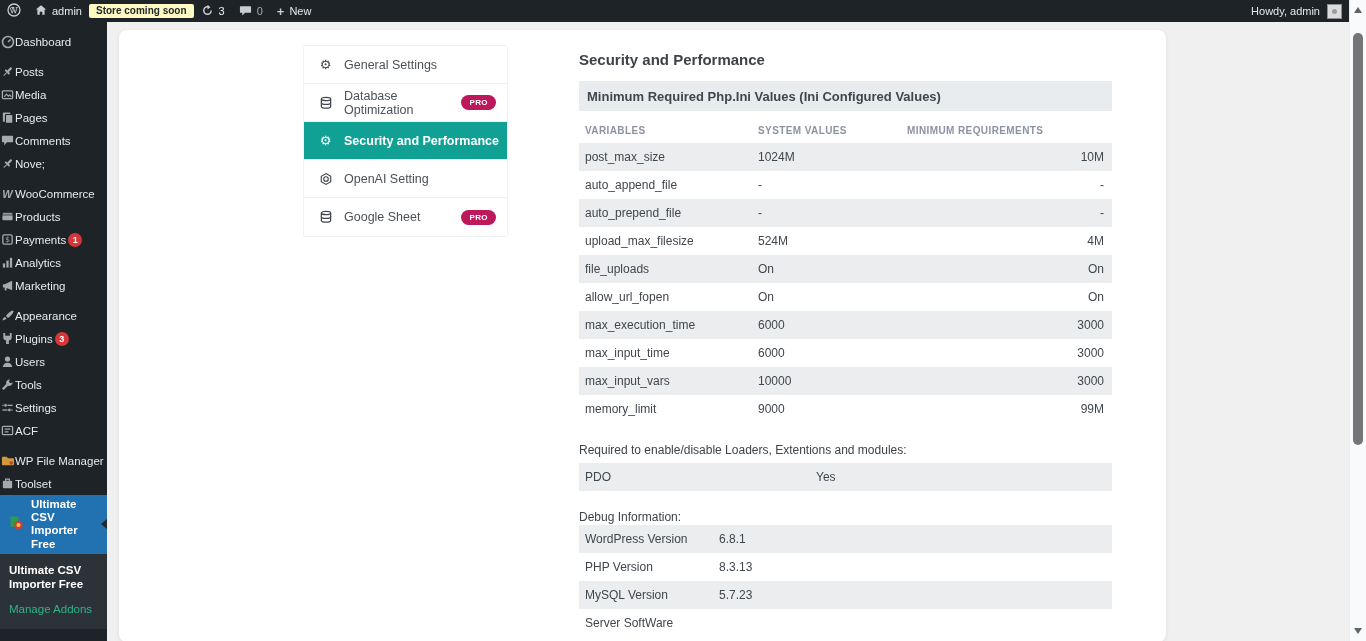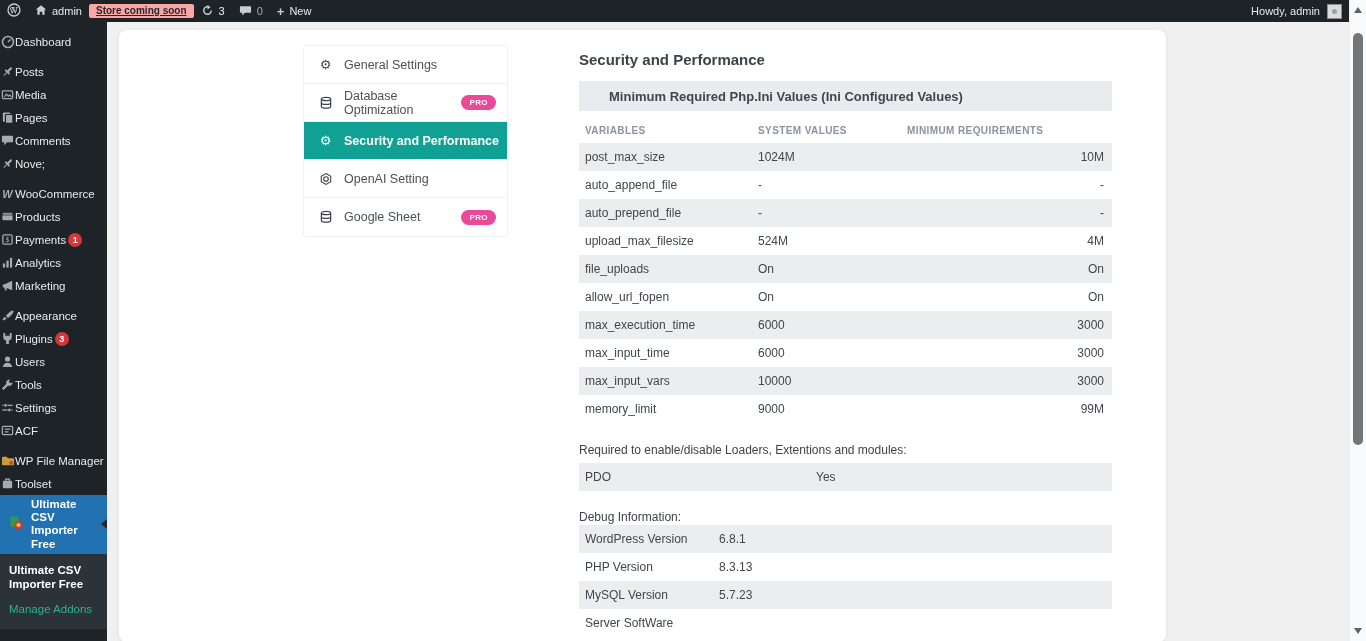--- a/index.html
+++ b/index.html
@@ -7,22 +7,22 @@
   body { font-family:"Liberation Sans","DejaVu Sans",sans-serif; background:#f0f0f1; }
   .screen { position:relative; width:1366px; height:641px; overflow:hidden; }
 
   
   .adminbar { position:absolute; left:0; top:0; width:1349px; height:22px;
     background:#1d2327; display:flex; align-items:center; z-index:30; }
   .ab-item { display:flex; align-items:center; gap:5px; color:#e7e9ea; font-size:11px;
     padding:0 7px; height:100%; cursor:pointer; white-space:nowrap; }
   .ab-count { font-size:11px; color:#f0f0f1; }
   .ab-count.dim { color:#a7aaad; }
-  .store-btn { background:#fca5a5; color:#23282d; font-size:10px; font-weight:700;
-    padding:1px 7px; border-radius:2px; line-height:1.2; cursor:pointer;text-decoration:underline; }
+  .store-btn { background:#fef9c3; color:#23282d; font-size:10px; font-weight:700;
+    padding:1px 7px; border-radius:2px; line-height:1.2; cursor:pointer; }
   .ab-right { margin-left:auto; display:flex; align-items:center; gap:7px; padding-right:7px; }
   .avatar { width:15px; height:15px; background:#dcdcde; border:1px solid #8c8f94;
     display:flex; align-items:flex-end; justify-content:center; overflow:hidden; cursor:pointer; }
   .avatar .head { width:5px; height:5px; border-radius:50%; background:#9a9ea3; margin-bottom:4px; }
 
   
   .sidebar { position:absolute; left:0; top:22px; width:107px; height:619px;
     background:#1d2327; padding-top:8px; z-index:20; }
   .mi { height:23px; display:flex; align-items:center; 
     font-size:11.5px; color:#e8eaec; cursor:pointer; }
@@ -62,28 +62,28 @@
   
   .tabs { position:absolute; left:184px; top:15px; width:205px;
     border:1px solid #f0f1f4; border-radius:3px; background:#fff; }
   .tab { height:38px; display:flex; align-items:center; border-bottom:1px solid #f0f1f4;
     font-size:12.5px; color:#4b5157; cursor:pointer; background:#fff; }
   .tab:last-child { border-bottom:none; }
   .tab .tico { width:17px; margin:0 10px 0 13px; display:flex; justify-content:center;
     align-items:center; font-size:13px; color:#3f464d; flex:none; }
   .tab.active { background:#10a194; color:#fff; font-weight:700; }
   .tab.active .tico { color:#fff; }
-  .pro-badge { margin-left:auto; margin-right:11px; background:#ec4899; color:#fff;
+  .pro-badge { margin-left:auto; margin-right:11px; background:#be185d; color:#fff;
     font-size:8px; font-weight:700; letter-spacing:.4px; padding:3px 8px; border-radius:9px; }
 
   
   .main { position:absolute; left:460px; top:22px; width:533px; }
   .page-title { font-size:15px; font-weight:600; color:#3c434a; line-height:16px; margin-bottom:13px; }
   .section-bar { height:30px; background:#e9ecef; display:flex; align-items:center;
-    padding:0 30px; font-size:13px; font-weight:600; color:#3f4650; }
+    padding:0 8px; font-size:13px; font-weight:600; color:#3f4650; }
   .thead { height:26px; margin-top:6px; display:grid; grid-template-columns:173px 149px 1fr;
     align-items:center; font-size:10px; font-weight:700; letter-spacing:.4px; color:#8b93a3; }
   .thead .tc { padding-left:6px; }
   .trow { height:28px; display:grid; grid-template-columns:173px 149px 1fr; align-items:center;
     font-size:12px; color:#40464d; }
   .trow .tc { padding-left:6px; overflow:hidden; white-space:nowrap; }
   .trow .tc.right { text-align:right; padding-right:8px; padding-left:0; }
   .rows-striped .trow:nth-child(odd) { background:#ebedef; }
   .trow.g2 { grid-template-columns:231px 1fr; }
   .trow.g3 { grid-template-columns:134px 1fr; }

